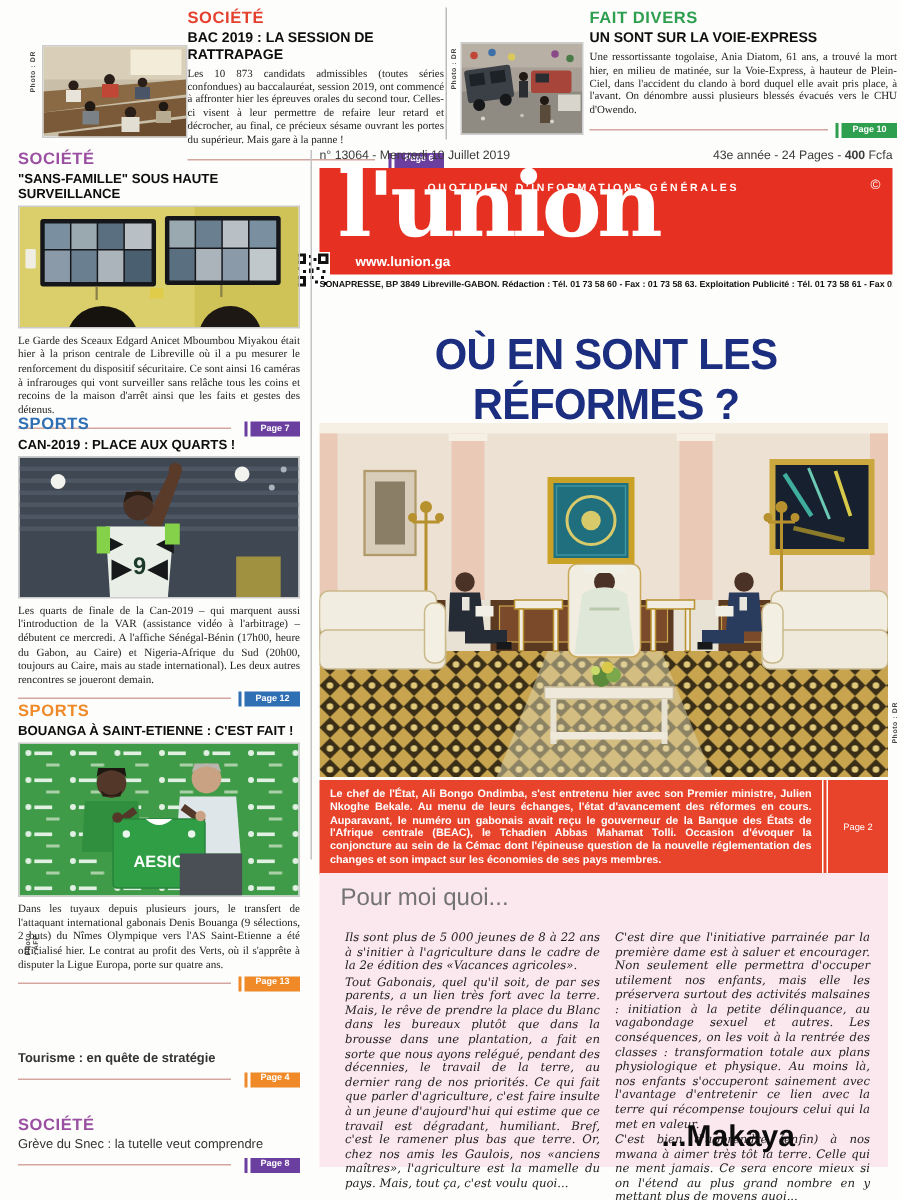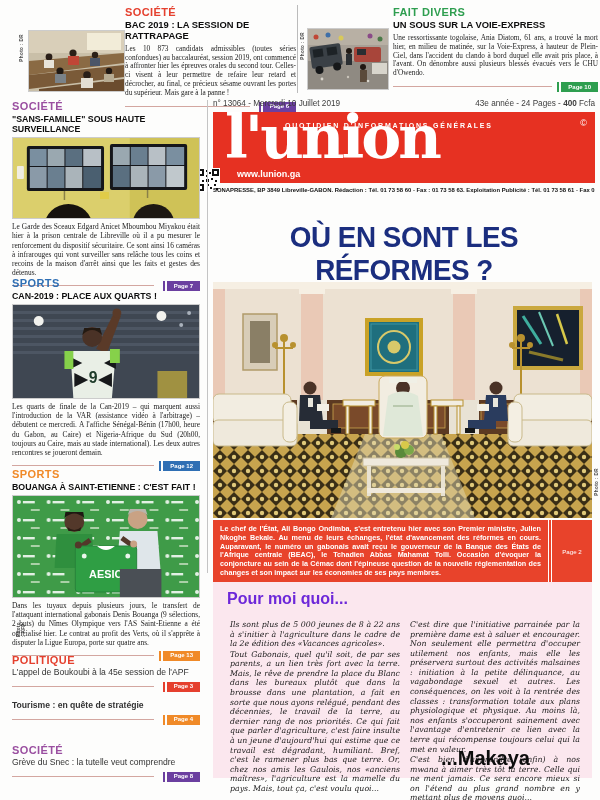--- a/index.html
+++ b/index.html
@@ -52,21 +52,21 @@
             font-size:29px;font-weight:bold;color:#1b2e7f;letter-spacing:-.5px;
             transform:scaleX(.96);transform-origin:center;}
   .leadphoto{position:absolute;left:213px;top:282px;width:379px;height:236px;}
   .caption{position:absolute;left:213px;top:520px;width:379px;background:#e8432b;display:flex;}
   .cap-txt{flex:1;color:#fff;font-size:7.2px;font-weight:bold;line-height:1.22;
            text-align:justify;padding:5px 7px;}
   .cap-page{width:40px;border-left:4px double #fff;color:#fff;font-size:6.2px;
             display:flex;align-items:center;justify-content:center;}
   
   .pink{position:absolute;left:213px;top:582px;width:379px;height:196px;background:#fbe7ee;}
-  .pink h2{margin:8px 0 0 14px;font-size:16px;font-weight:bold;color:#6d28d9;}
+  .pink h2{margin:8px 0 0 14px;font-size:16px;font-weight:normal;color:#737373;}
   .mkcol{position:absolute;top:38px;width:170px;font-family:"DejaVu Serif",serif;
          font-style:italic;font-size:7.8px;line-height:1.23;text-align:justify;color:#222;}
   .mkL{left:17px;} .mkR{left:197px;}
   .mkcol p{margin:0 0 1px 0;}
   .sig{position:absolute;right:62px;bottom:8px;font-size:20px;font-weight:bold;color:#0d0d0d;}
   
   .sb{position:absolute;left:12px;width:188px;}
   .sb .sphoto{margin-top:3px;border:1px solid #ccc;}
   .vdiv2{position:absolute;left:207px;top:100px;width:1px;height:473px;background:#c4c4c4;}
 </style>
@@ -141,21 +141,21 @@
           <rect x="38" y="25" width="6" height="11" fill="#2a2e32"></rect>
         <circle cx="55" cy="38" r="3" fill="#1f1813"></circle>
           <rect x="52" y="41" width="7" height="12" fill="#5a4a3a"></rect>
         <circle cx="14" cy="50" r="1.4" fill="#d8d5cc"></circle>
           <circle cx="40" cy="48" r="1.2" fill="#c9c4ba"></circle>
           <circle cx="60" cy="52" r="1.3" fill="#d8d5cc"></circle>
       </svg>
     </div>
     <div class="txt">
       <div class="shead c-green">FAIT DIVERS</div>
-      <div class="stitle" style="font-size:9.4px">UN SOUS SUR LA VOIE-EXPRESS</div>
+      <div class="stitle" style="font-size:9.4px">UN SONT SUR LA VOIE-EXPRESS</div>
       <div class="tbody">Une ressortissante togolaise, Ania Diatom, 61 ans, a trouvé la mort hier, en milieu de matinée, sur la Voie-Express, à hauteur de Plein-Ciel, dans l'accident du clando à bord duquel elle avait pris place, à l'avant. On dénombre aussi plusieurs blessés évacués vers le CHU d'Owendo.</div>
       <div class="foot">
         <span class="rule"></span>
         <span class="badge">
             <b class="notch bg-green"></b>
             <span class="lab bg-green">Page 10</span>
           </span>
       </div>
     </div>
   </div>
@@ -455,31 +455,20 @@
     <div class="sbody">Dans les tuyaux depuis plusieurs jours, le transfert de l'attaquant international gabonais Denis Bouanga (9 sélections, 2 buts) du Nîmes Olympique vers l'AS Saint-Etienne a été officialisé hier. Le contrat au profit des Verts, où il s'apprête à disputer la Ligue Europa, porte sur quatre ans.</div>
     <div class="foot">
       <span class="rule"></span>
       <span class="badge">
           <b class="notch bg-orange"></b>
           <span class="lab bg-orange">Page 13</span>
         </span>
     </div>
   </section>
 
-  <section class="sb" style="top:654px">
-    <div class="shead c-red">POLITIQUE</div>
-    <div class="stitle" style="font-weight:normal;font-size:8.6px;color:#333;">L'appel de Boukoubi à la 45e session de l'APF</div>
-    <div class="foot">
-      <span class="rule"></span>
-      <span class="badge">
-          <b class="notch bg-red"></b>
-          <span class="lab bg-red">Page 3</span>
-        </span>
-    </div>
-  </section>
 
   <section class="sb" style="top:699px">
     <div class="stitle" style="font-weight:bold;font-size:8.6px;color:#333;">Tourisme : en quête de stratégie</div>
     <div class="foot">
       <span class="rule"></span>
       <span class="badge">
           <b class="notch bg-orange"></b>
           <span class="lab bg-orange">Page 4</span>
         </span>
     </div>

